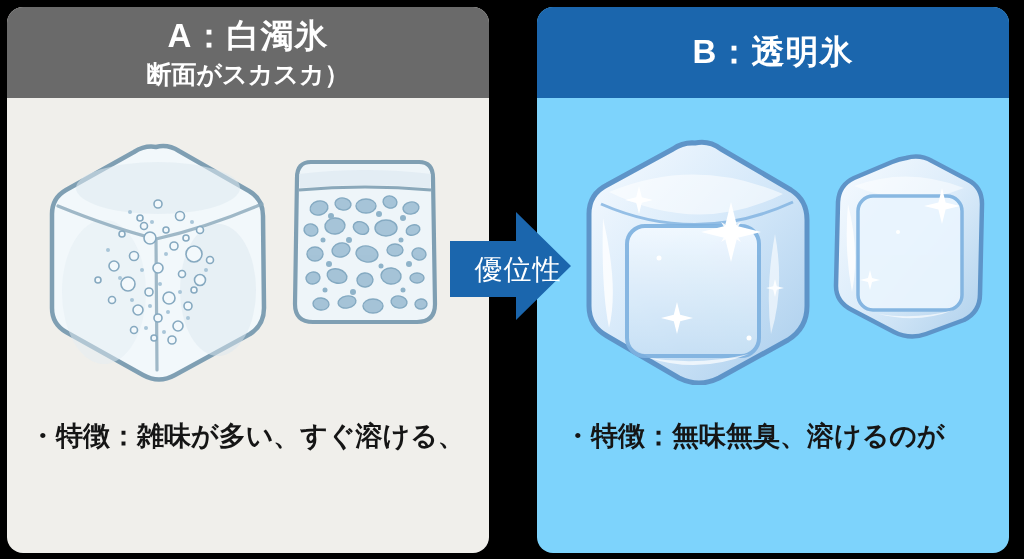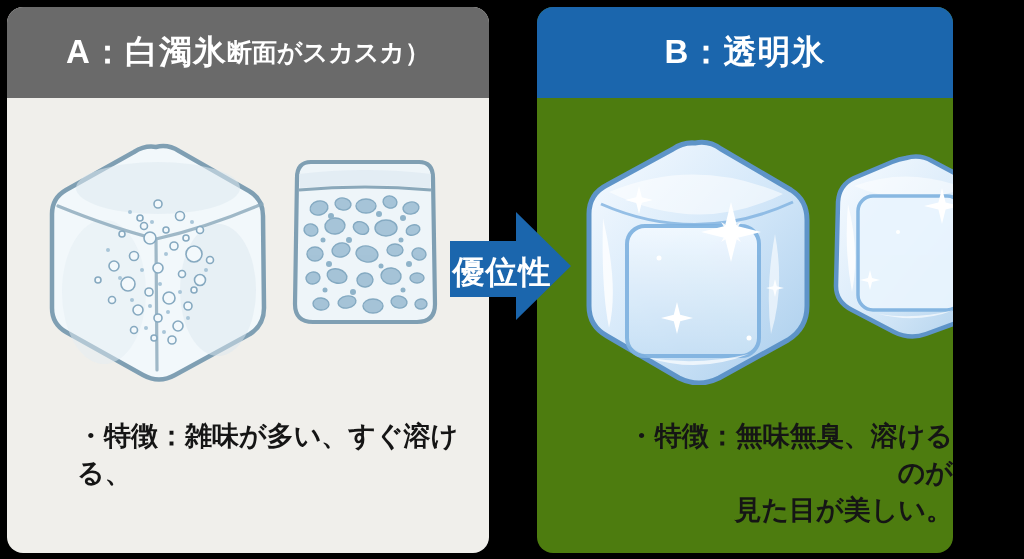--- a/index.html
+++ b/index.html
@@ -7,52 +7,52 @@
   body { font-family:"Liberation Sans","DejaVu Sans",sans-serif; }
   .canvas {
     position:relative; width:1024px; height:559px;
     background:#000; overflow:hidden;
   }
   .panel {
     position:absolute; top:7px; height:546px;
     border-radius:16px; overflow:hidden;
   }
   .panel-a { left:7px;  width:482px; background:#f0efeb; }
-  .panel-b { left:537px; width:416px; background:#4d7c0f; }
+  .panel-b { left:537px; width:472px; background:#7dd3fc; }
   .panel-header {
-    height:91px; display:flex; flex-direction:row;
+    height:91px; display:flex; flex-direction:column;
     align-items:center; justify-content:center;
     color:#fff; font-weight:700; text-align:center; line-height:1.3;
   }
   .header-a { background:#6a6a6a; }
   .header-b { background:#1b66ad; }
   .hline1 { display:flex; align-items:baseline; white-space:nowrap; }
   .h-title    { font-size:33px; letter-spacing:1px; }
   .h-subtitle { font-size:25px; }
   .panel-body { position:relative; height:455px; }
   .illus { position:absolute; }
   .big-cloudy    { left:35px;  top:44px;  width:232px; height:242px; }
   .cross-section { left:284px; top:58px;  width:148px; height:172px; }
   .big-clear     { left:42px;  top:40px;  width:235px; height:247px; }
   .small-clear   { left:291px; top:54px;  width:160px; height:188px; }
   .features {
     position:absolute; left:0; right:0; top:320px;
-    font-size:27px; font-weight:700; color:#151515; line-height:37px;margin-left:48px;
+    font-size:27px; font-weight:700; color:#151515; line-height:37px;
   }
   .features-a { padding-left:22px; }
-  .features-b { padding-left:37px;text-align:right; }
+  .features-b { padding-left:27px; }
   .features-a .indent { margin-left:109px; }
   .features-b .indent { margin-left:107px; }
   .arrow-wrap {
     position:absolute; left:450px; top:211px; width:122px; height:110px;
   }
   .arrow-wrap svg { position:absolute; left:0; top:0; }
   .arrow-label {
-    position:absolute; left:0; top:40px; width:104px;
-    text-align:center; color:#fff; font-size:32px; font-weight:700;
+    position:absolute; left:16px; top:40px; width:104px;
+    text-align:center; color:#fff; font-size:28px; font-weight:400;
     letter-spacing:1px;
   }
 </style>
 </head>
 <body>
 
 <div class="canvas">
 
   <section class="panel panel-a">
     <header class="panel-header header-a">
@@ -227,21 +227,20 @@
         <rect x="30" y="44" width="104" height="114" rx="15" fill="#eaf5fe" stroke="#7fb2e0" stroke-width="3.5" opacity="0.92"></rect>
         <path d="M20,52 Q32,100 24,140 Q16,98 20,52 Z" fill="#ffffff" opacity="0.8"></path>
         <path d="M50,162 Q90,172 126,158 Q88,168 50,162 Z" fill="#ffffff" opacity="0.65"></path>
         <use href="#spk2" transform="translate(114,54) scale(18)"></use>
         <use href="#spk2" transform="translate(42,128) scale(10)"></use>
         <circle cx="70" cy="80" r="2" fill="#fff"></circle>
       </svg>
 
       <div class="features features-b">
         <div>・特徴：無味無臭、溶けるのが</div>
-        <div class="indent">見た目が美しい。</div>
       </div>
     </div>
   </section>
 
   <div class="arrow-wrap">
     <svg width="122" height="110" viewBox="0 0 122 110" aria-hidden="true">
       <polygon points="0,30 66,30 66,1 121,55 66,109 66,86 0,86" fill="#1b66ad"></polygon>
     </svg>
     <span class="arrow-label">優位性</span>
   </div>

